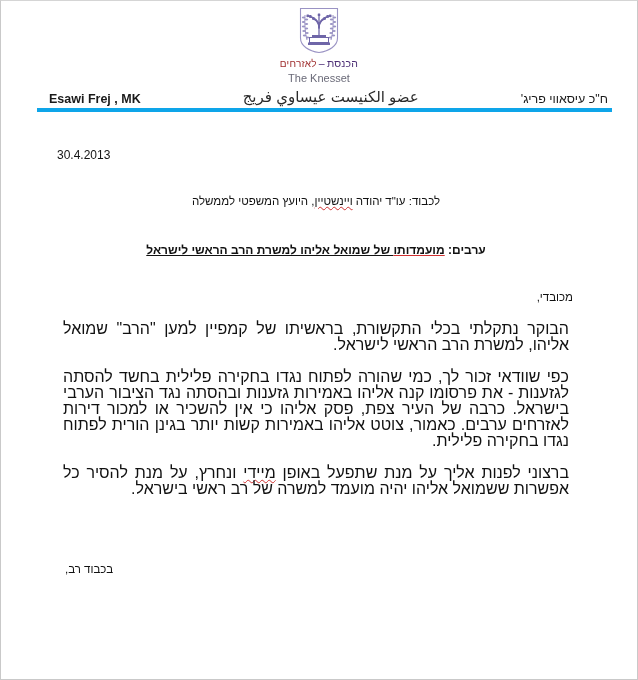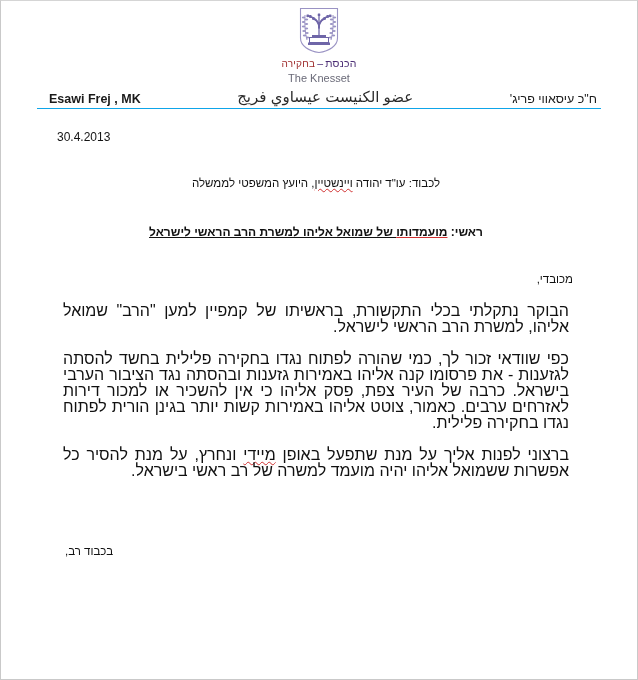--- a/index.html
+++ b/index.html
@@ -59,23 +59,23 @@
     margin-top: 1px;
   }
 
   
   .namebar {
     display: flex;
     flex-direction: row;
     align-items: flex-end;
     justify-content: space-between;
     direction: ltr;
-    margin: 3px 18px 0 18px;
+    margin: 3px 7px 0 18px;
     padding-bottom: 2px;
-    border-bottom: 1px solid #0ea5e9;
+    border-bottom: 4px solid #0ea5e9;
   }
   .namebar-left {
     font-size: 12.5px;
     font-weight: bold;
     color: #1a1a1a;
     direction: ltr;
     white-space: nowrap;
     padding-left: 12px;
   }
   .namebar-center {
@@ -99,21 +99,21 @@
     margin: 0 34px 0 28px;
     color: #111111;
     font-size: 11.5px;
     line-height: 16px;
   }
   .date {
     direction: ltr;
     text-align: left;
     font-size: 12px;
     color: #141414;
-    margin-top: 20px;
+    margin-top: 35px;
     margin-left: 10px;
   }
   .addressee {
     text-align: center;
     margin-top: 30px;
     font-size: 11.5px;
   }
   .subject {
     text-align: center;
     margin-top: 33px;
@@ -218,38 +218,38 @@
           <rect x="55" y="16" width="5" height="5" rx="1"></rect>
           <rect x="60" y="15" width="5" height="5" rx="1"></rect>
         </g>
 
         <rect x="26" y="56" width="28" height="5" fill="#6f66a8"></rect>
         <rect x="21" y="61" width="38" height="10" fill="#ffffff" stroke="#6f66a8" stroke-width="2"></rect>
         <rect x="18" y="71" width="44" height="5" fill="#6f66a8"></rect>
       </svg>
 
       <div class="org-line">
-        <span class="org-he">הכנסת</span><span class="org-dash">–</span><span class="org-ar">בחקירה</span>
+        <span class="org-he">הכנסת</span><span class="org-dash">–</span><span class="org-ar">לאזרחים</span>
       </div>
       <div class="org-en">The Knesset</div>
     </div>
 
     <div class="namebar">
       <div class="namebar-left">Esawi Frej , MK</div>
       <div class="namebar-center">عضو الكنيست عيساوي فريج</div>
       <div class="namebar-right">ח"כ עיסאווי פריג'</div>
     </div>
 
     <div class="body">
 
       <div class="date">30.4.2013</div>
 
       <div class="addressee"><span>לכבוד: עו"ד יהודה </span><span class="sq">ויינשטיין</span><span>, היועץ המשפטי לממשלה</span></div>
 
-      <div class="subject"><span class="subj-label">ראשי: </span><span class="subj-text sq">מועמדותו</span><span class="subj-text"> של שמואל אליהו למשרת הרב הראשי לישראל</span></div>
+      <div class="subject"><span class="subj-label">ערבים: </span><span class="subj-text sq">מועמדותו</span><span class="subj-text"> של שמואל אליהו למשרת הרב הראשי לישראל</span></div>
 
       <div class="salutation">מכובדי,</div>
 
       <p class="para p1">הבוקר  נתקלתי בכלי התקשורת, בראשיתו של קמפיין למען "הרב" שמואל אליהו, למשרת הרב הראשי לישראל.</p>
 
       <p class="para p3">כפי שוודאי זכור לך, כמי שהורה לפתוח נגדו בחקירה פלילית בחשד להסתה לגזענות - את פרסומו קנה אליהו באמירות גזענות ובהסתה נגד הציבור הערבי בישראל. כרבה של העיר צפת, פסק אליהו כי אין להשכיר או למכור דירות לאזרחים ערבים.  כאמור, צוטט אליהו באמירות קשות יותר בגינן הורית לפתוח נגדו בחקירה פלילית.</p>
 
       <p class="para p2"><span>ברצוני לפנות אליך על מנת שתפעל באופן </span><span class="sq">מיידי</span><span> ונחרץ, על מנת להסיר כל אפשרות ששמואל אליהו יהיה מועמד למשרה של רב ראשי בישראל.</span></p>
 
 

